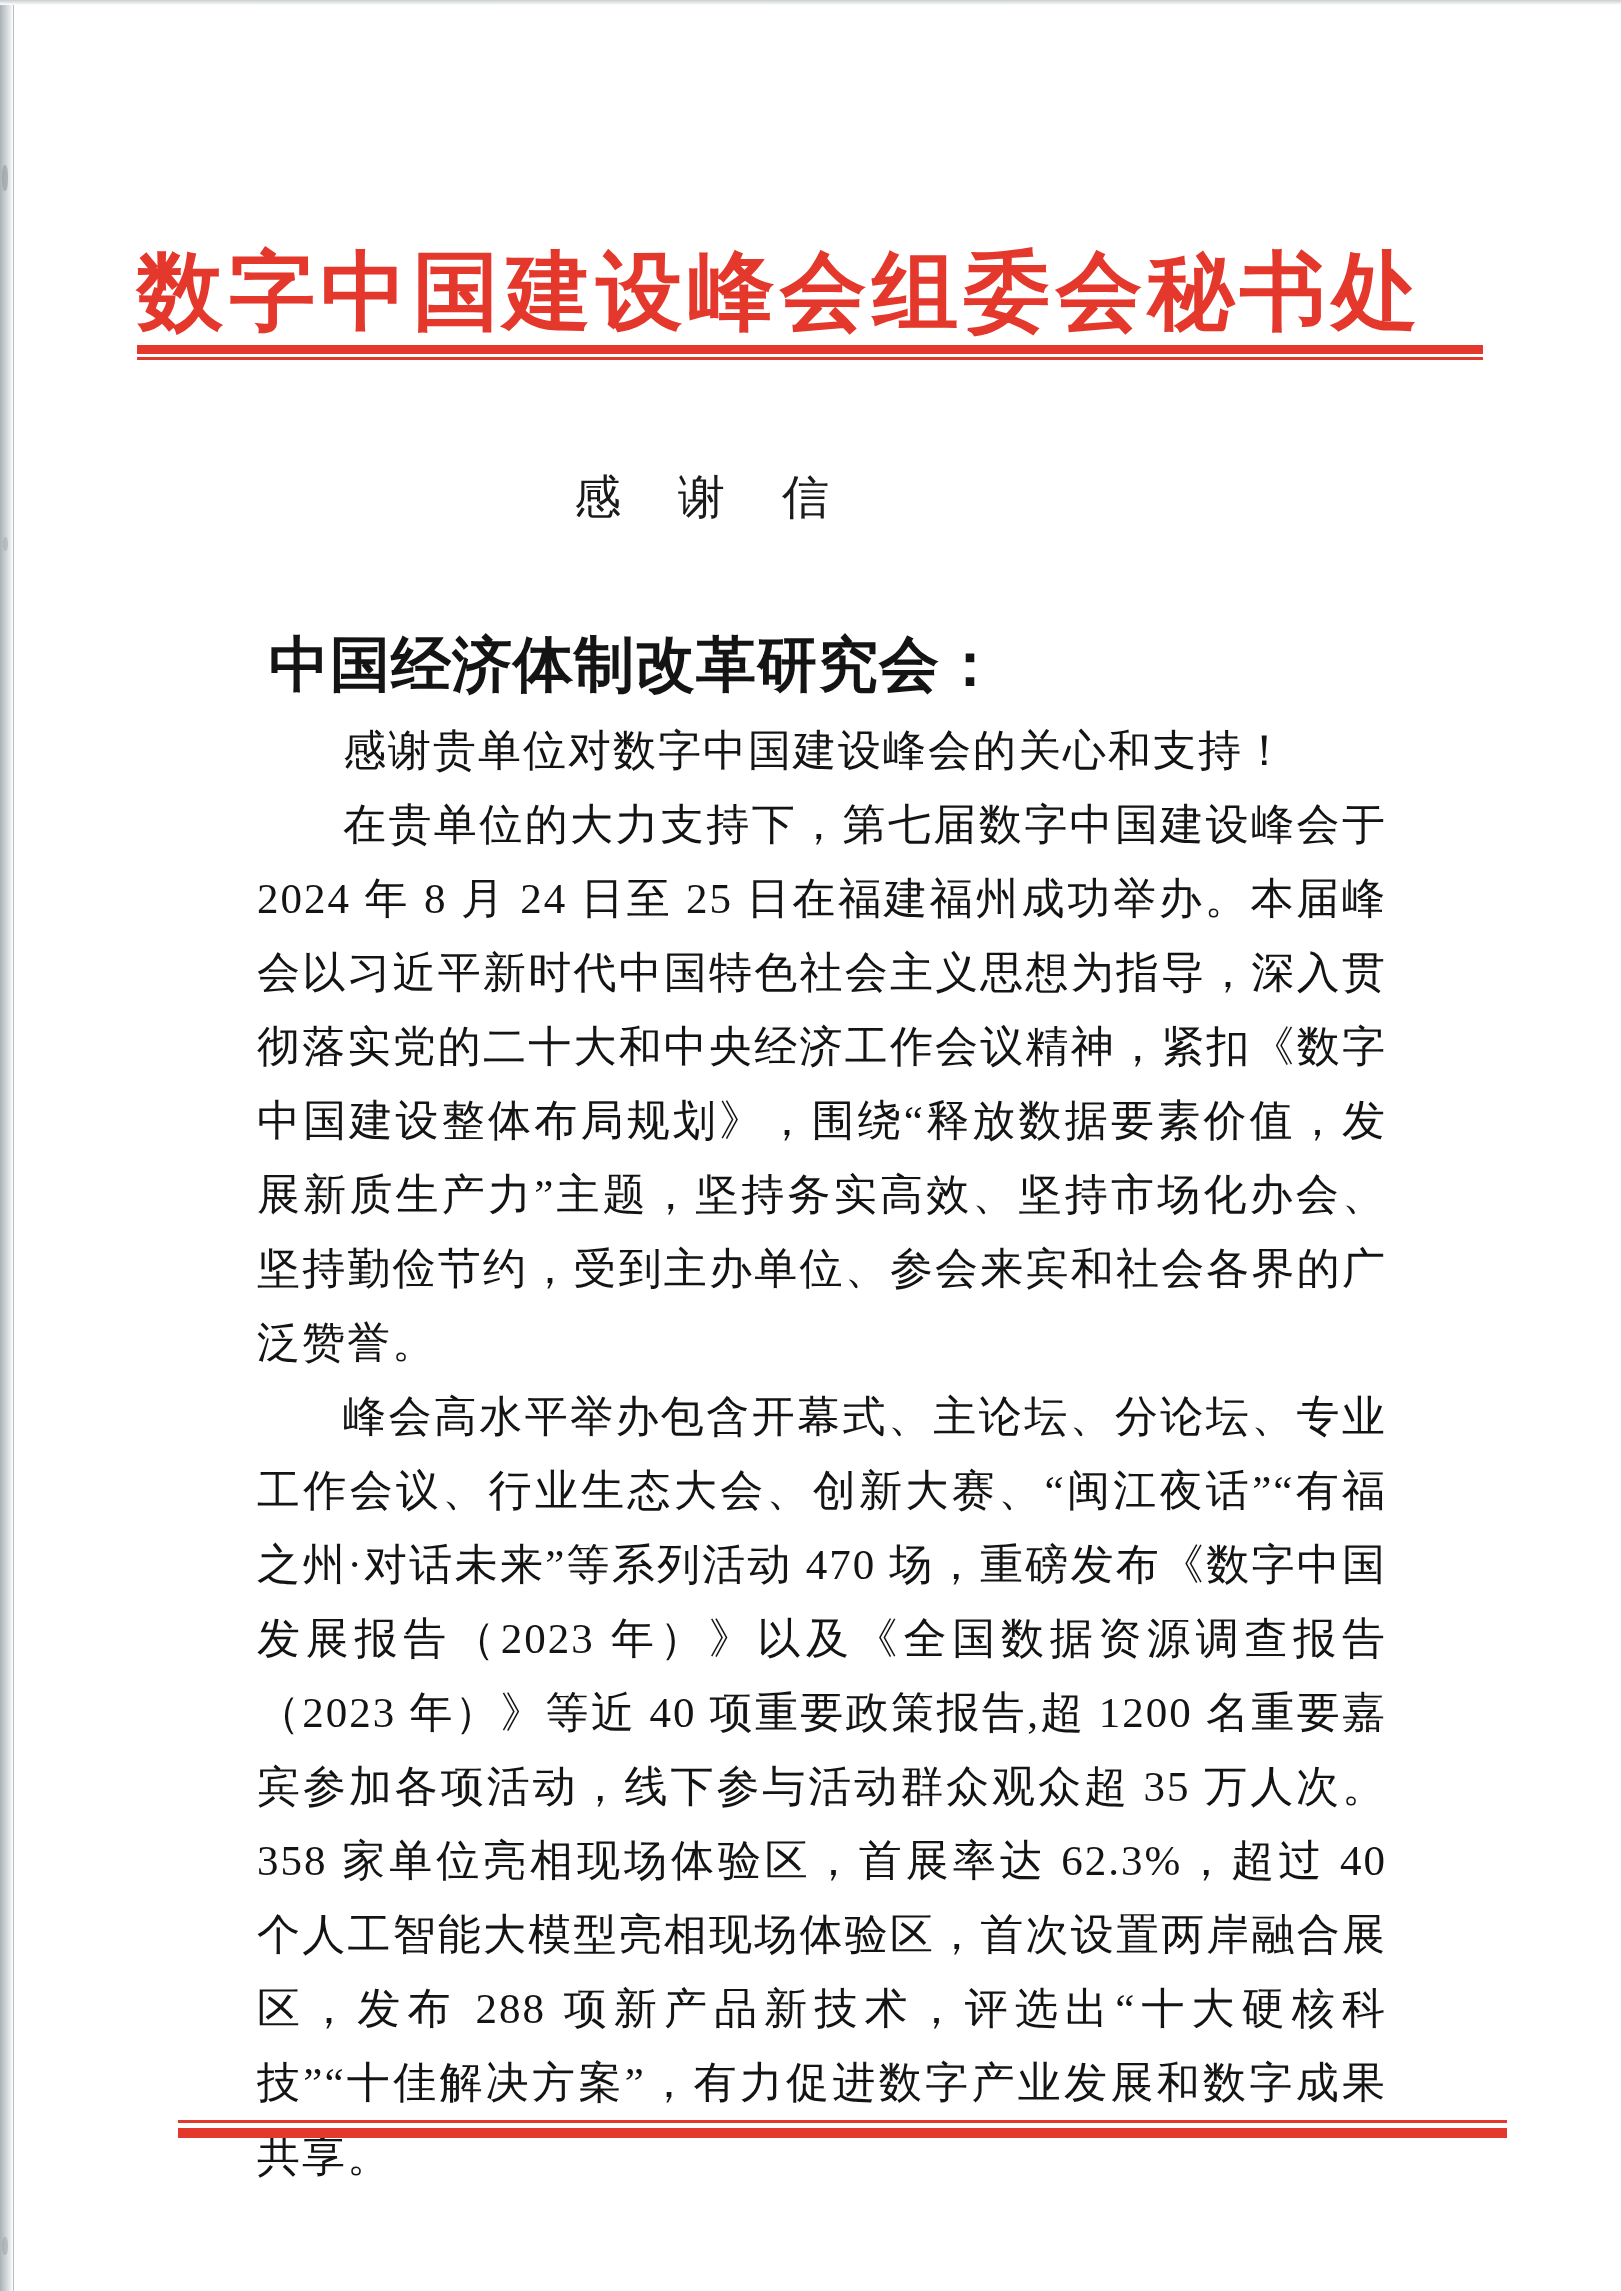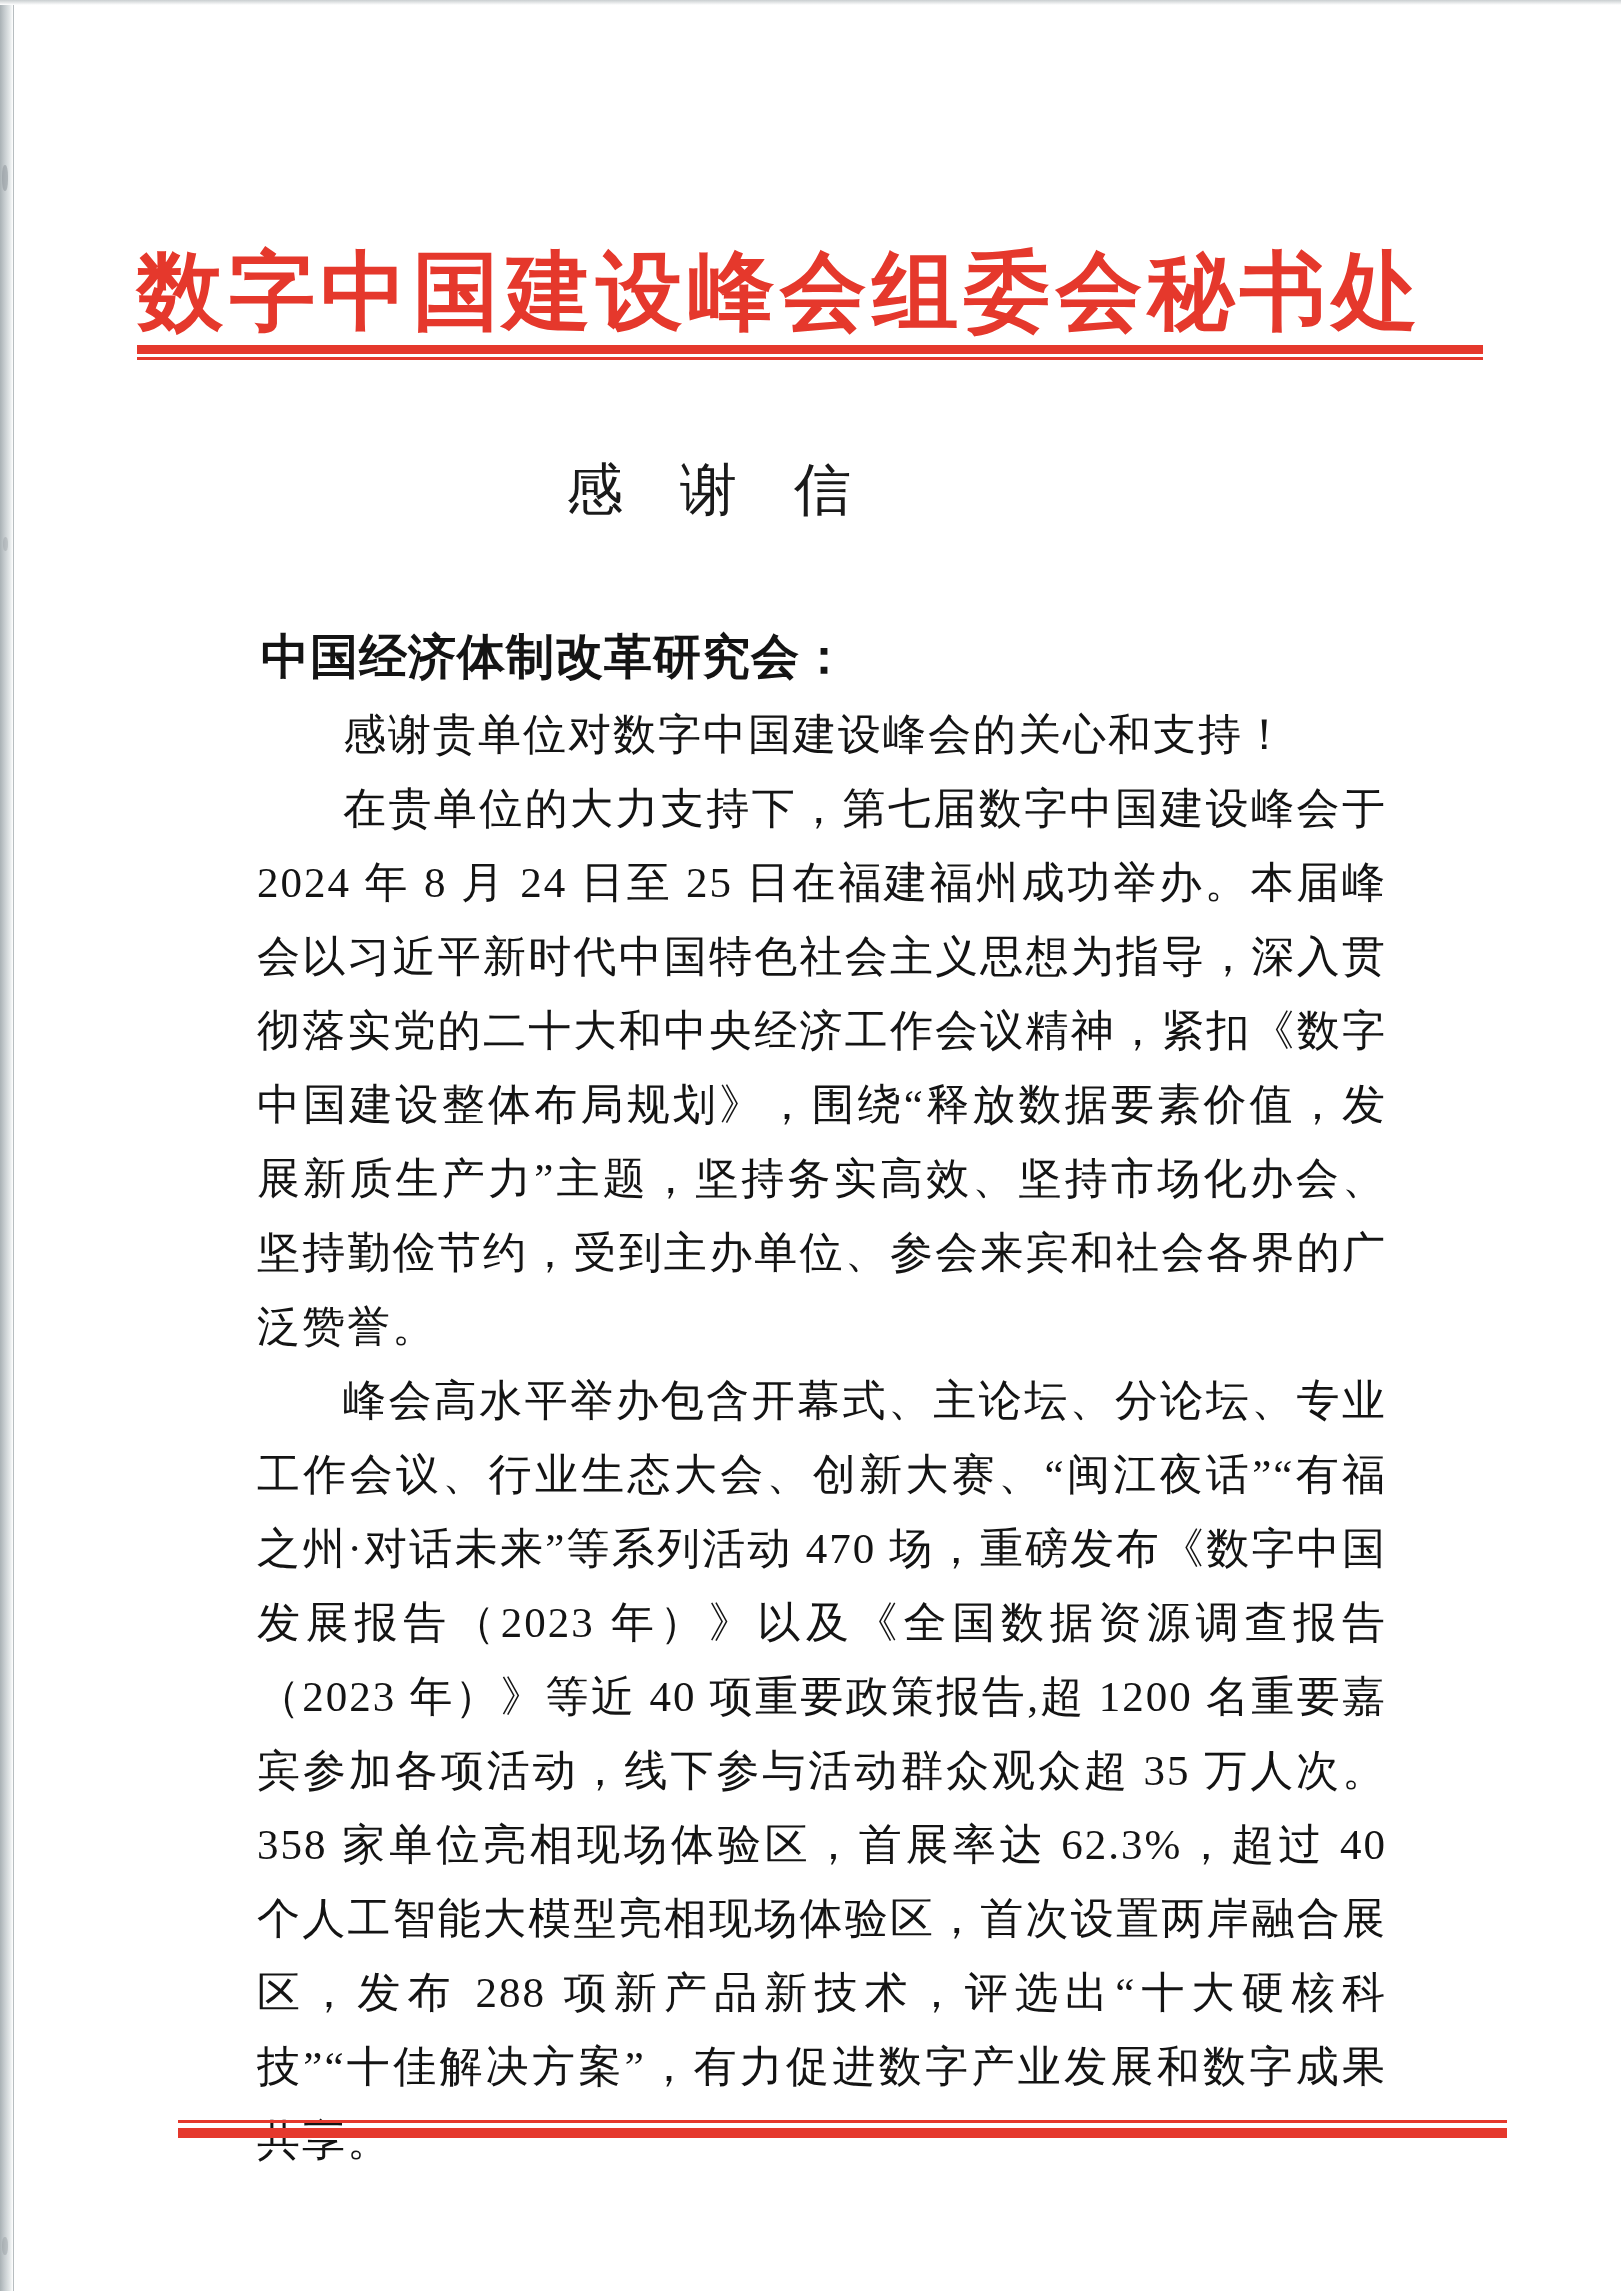--- a/index.html
+++ b/index.html
@@ -42,36 +42,36 @@
     border-bottom:3.9px solid var(--accent);
   }
   .rule-bottom{
     left:178px;top:2120px;width:1329px;height:4.9px;
     border-top:3.9px solid var(--accent);
     border-bottom:10.8px solid var(--accent);
   }
 
   
   .letter-title{
-    position:absolute;top:457px;left:566px;margin:0;
-    font-size:57px;line-height:65px;font-weight:400;color:#1a1a1a;
+    position:absolute;top:457px;left:566px;margin:8px;
+    font-size:47px;line-height:65px;font-weight:400;color:#1a1a1a;
     letter-spacing:57px;white-space:nowrap;
   }
 
   
   .body-text{
     position:absolute;top:616px;left:257px;width:1130px;
     font-size:43px;line-height:74px;
     text-align:justify;letter-spacing:2px;
     color:#141414;
   }
   .salutation{
-    margin:4px;
+    margin:12px;
     font-family:"Liberation Sans","DejaVu Sans",sans-serif;
-    font-weight:bold;font-size:48px;
+    font-weight:bold;font-size:60px;
     letter-spacing:1px;
   }
   .para{margin:0;text-indent:2em;}
 </style>
 </head>
 <body>
 
 <div class="page">
 
   <div class="scan-edge-left"></div>

